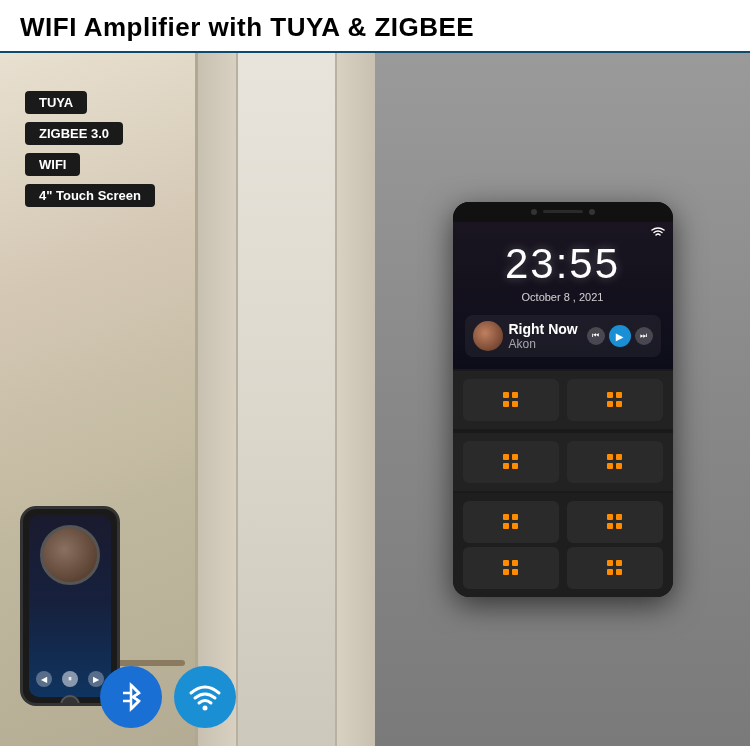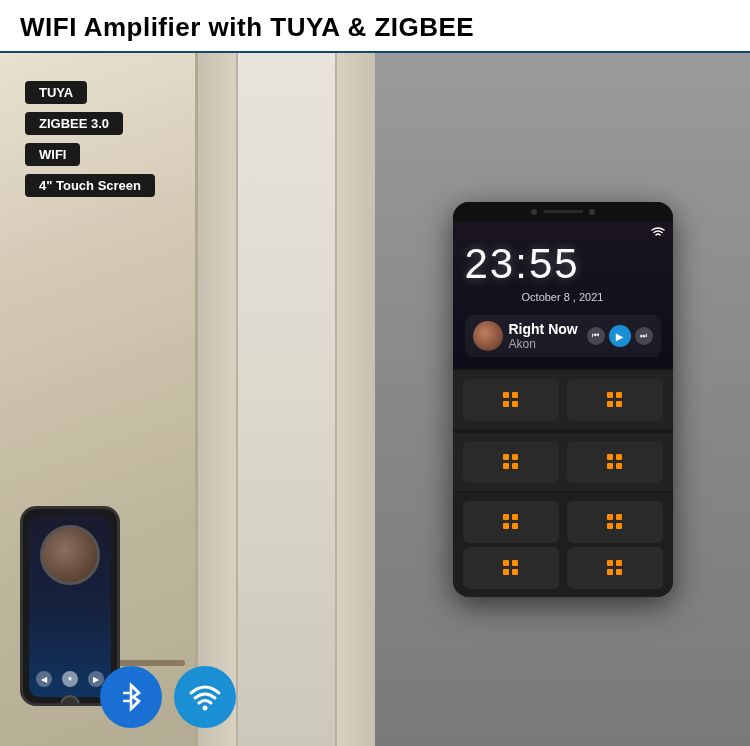--- a/index.html
+++ b/index.html
@@ -92,21 +92,21 @@
       left: 20px;
       right: 190px;
       height: 6px;
       background: #8a7a60;
       border-radius: 3px;
     }
 
     
     .feature-labels {
       position: absolute;
-      top: 28px;
+      top: 38px;
       left: 25px;
       display: flex;
       flex-direction: column;
       gap: 8px;
     }
     .feature-tag {
       background: #1a1a1a;
       color: #fff;
       padding: 4px 14px;
       border-radius: 4px;
@@ -278,20 +278,21 @@
       position: relative;
     }
     .wifi-indicator {
       position: absolute;
       top: 4px;
       right: 8px;
       color: #fff;
       font-size: 10px;
     }
     .time-display {
+      text-align: center;
       color: #fff;
       font-size: 42px;
       font-weight: 300;
       letter-spacing: 2px;
       margin-top: 8px;
       text-shadow: 0 0 10px rgba(255,255,255,0.3);
     }
     .date-display {
       text-align: center;
       color: rgba(255,255,255,0.8);

